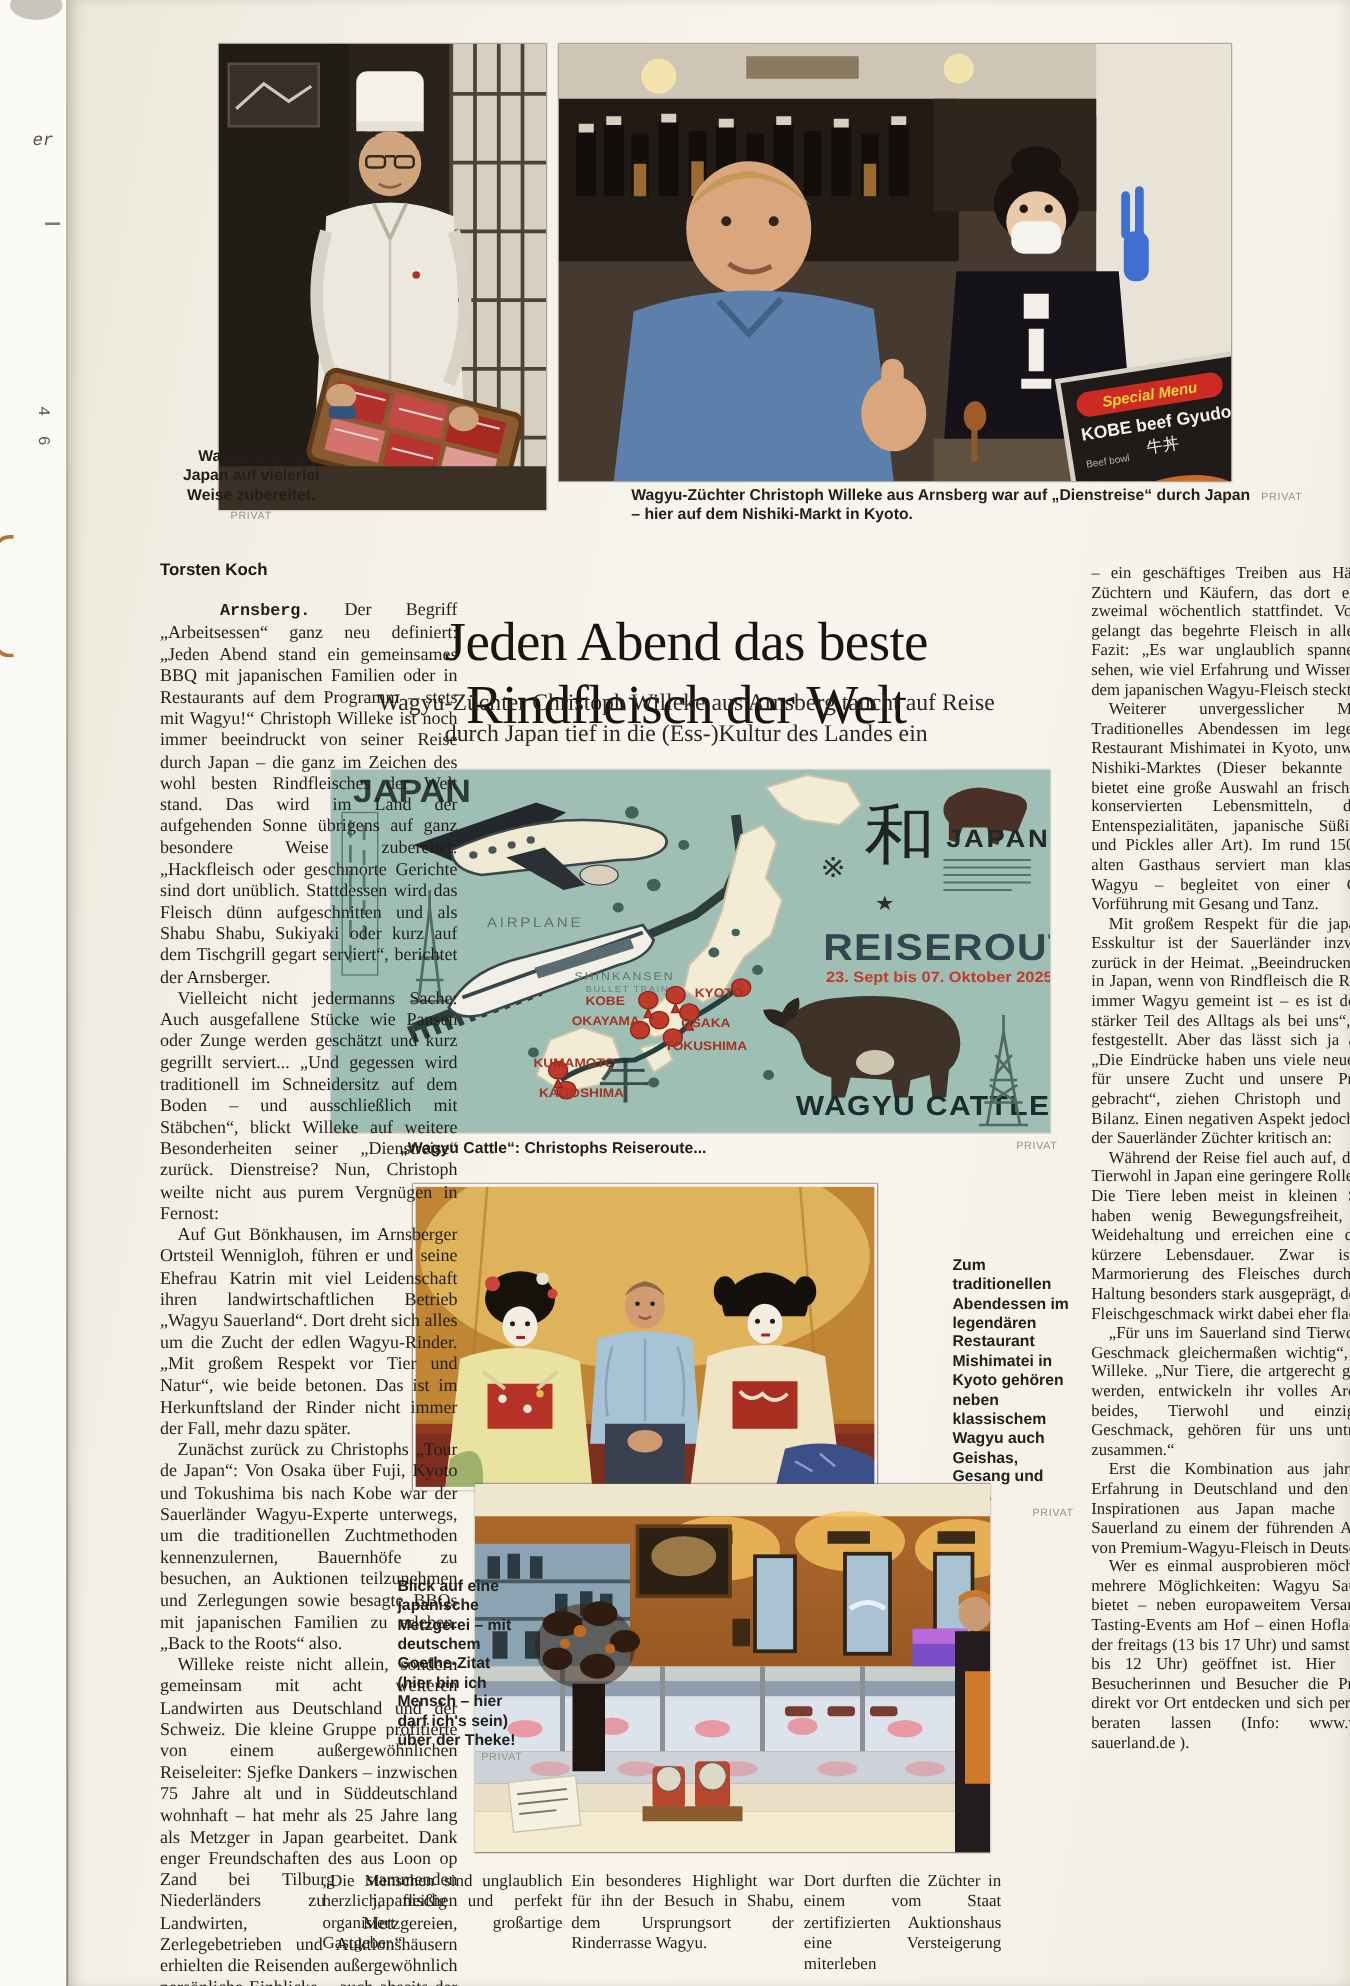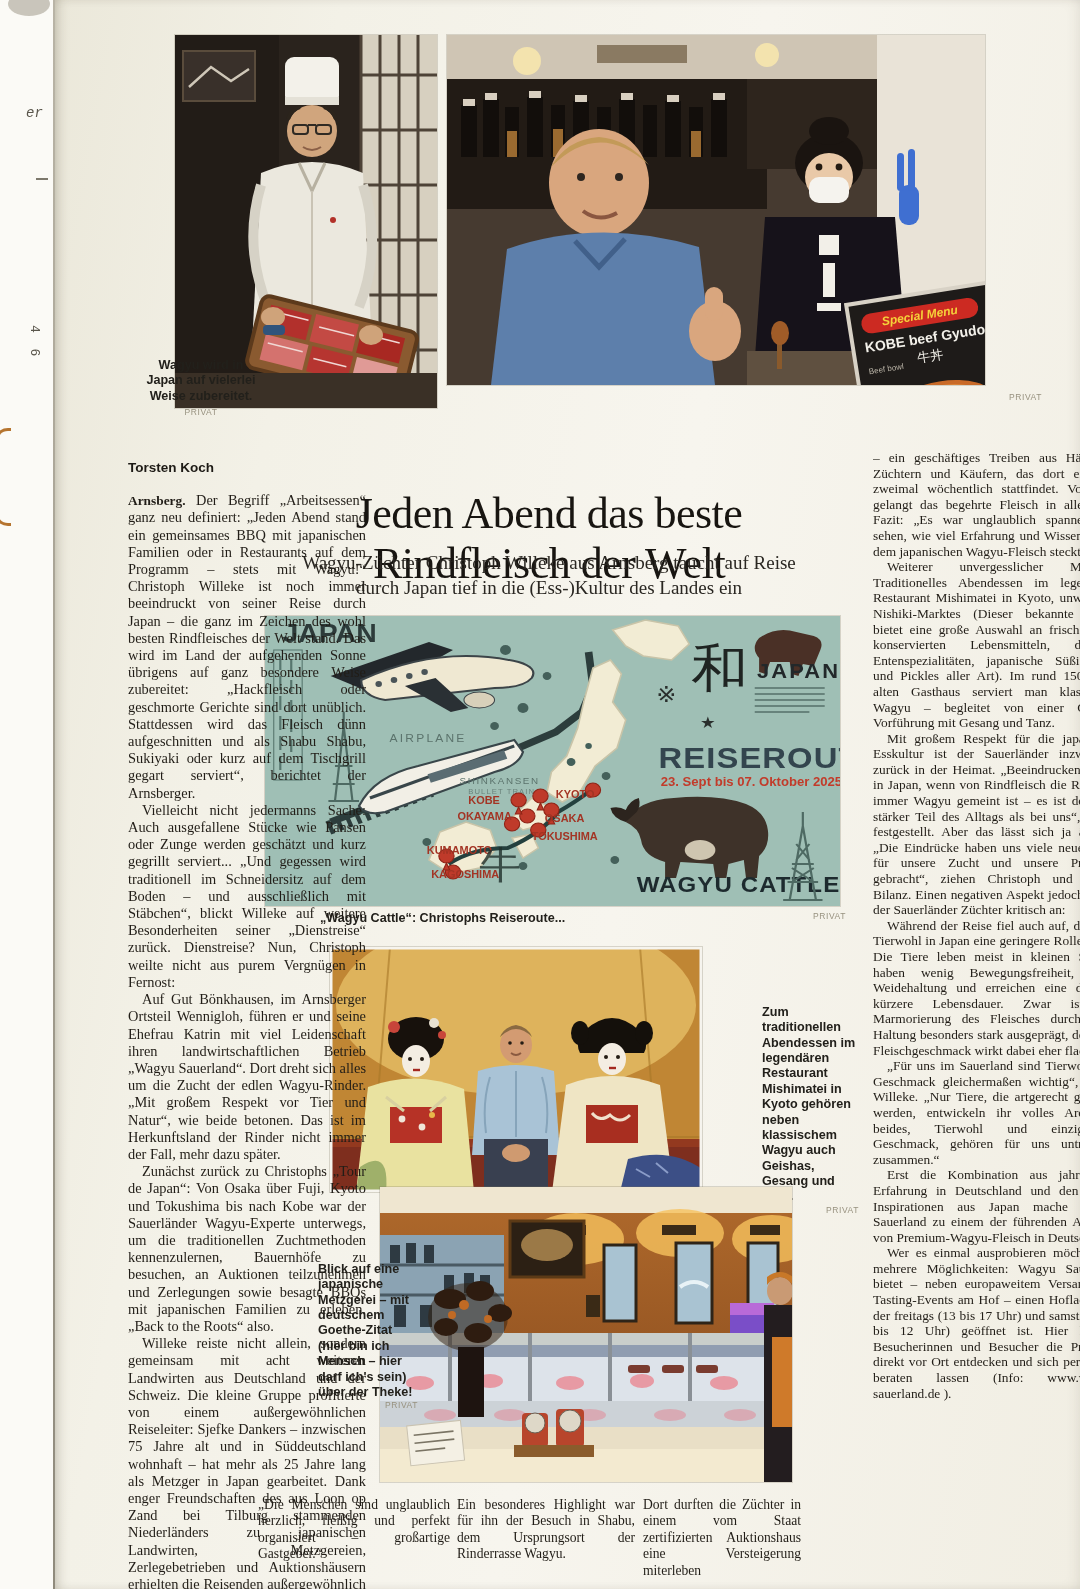--- a/index.html
+++ b/index.html
@@ -20,22 +20,22 @@
   .credit-r{float:right;margin-top:3px;}
 
   .headline{position:absolute;left:250px;top:460px;width:488px;text-align:center;
             font-family:"Liberation Serif",serif;font-size:44px;line-height:1.12;color:#181511;font-weight:400;letter-spacing:-.5px;}
   .subhead{position:absolute;left:246px;top:551px;width:496px;text-align:center;
            font-family:"Liberation Serif",serif;font-weight:400;font-size:19px;line-height:1.3;color:#2a2722;}
 
   .body-col{position:absolute;font-family:"Liberation Serif",serif;text-align:justify;color:#211d17;overflow:hidden;hyphens:auto;-webkit-hyphens:auto;}
   .body-col p{margin:0;text-indent:14px;}
   .body-col p.noindent{text-indent:0;}
-  .byline{font-family:"Liberation Sans",sans-serif;font-weight:700;font-size:13.5px;color:#1d1a15;margin:16px 0 16px 0;}
-  .dateline{font-weight:700;font-family:Liberation Serif, serif;font-size:.93em;}
+  .byline{font-family:"Liberation Sans",sans-serif;font-weight:700;font-size:13.5px;color:#1d1a15;margin:4px 0 16px 0;}
+  .dateline{font-weight:700;font-family:Liberation Mono, monospace;font-size:.93em;margin-left:48px;}
   #left-col{left:73px;top:443px;width:238px;height:1146px;font-size:14.4px;line-height:17.2px;}
   #right-col{left:818px;top:450px;width:246px;height:1139px;font-size:13.4px;line-height:15.6px;}
 
   .note{position:absolute;top:1497px;font-family:"Liberation Serif",serif;font-size:13.6px;line-height:16.4px;text-align:justify;color:#211d17;}
 
   .cap-chef{position:absolute;left:90px;top:358px;width:112px;text-align:center;}
   .cap-market{position:absolute;left:450px;top:389px;width:537px;}
   .cap-map{position:absolute;left:265px;top:911px;width:526px;}
   .cap-map .credit{float:right;}
   .cap-geisha{position:absolute;left:707px;top:1005px;width:97px;}
@@ -180,20 +180,21 @@
         <text x="470" y="326" font-size="13" fill="#f3f1ea" font-family="DejaVu Sans, sans-serif">牛丼</text>
         <text x="420" y="330" font-size="8" fill="#b9b3a6" font-family="Liberation Sans, sans-serif">Beef bowl</text>
         <ellipse cx="488" cy="372" rx="52" ry="24" fill="#c96a28"></ellipse>
         <ellipse cx="488" cy="368" rx="40" ry="16" fill="#e08a3c"></ellipse>
       </g>
     </svg>
   </div>
 
   <div class="caption cap-market">
     <span class="credit credit-r">PRIVAT</span>
+    <span>Wagyu-Züchter Christoph Willeke aus Arnsberg war auf „Dienstreise“ durch Japan – hier auf dem Nishiki-Markt in Kyoto.</span>
   </div>
 
   <h1 class="headline">Jeden Abend das beste Rindfleisch der Welt</h1>
   <div class="subhead">Wagyu-Züchter Christoph Willeke aus Arnsberg taucht auf Reise durch Japan tief in die (Ess-)Kultur des Landes ein</div>
 
   <div class="photo" style="left:210px;top:616px;width:575px;height:290px;background:#a5c3ba;">
     <svg viewBox="0 0 526 290" preserveAspectRatio="none">
       <rect width="526" height="290" fill="#a5c3ba"></rect>
       <rect width="526" height="290" fill="#8fb3a9" opacity="0.25"></rect>
 

